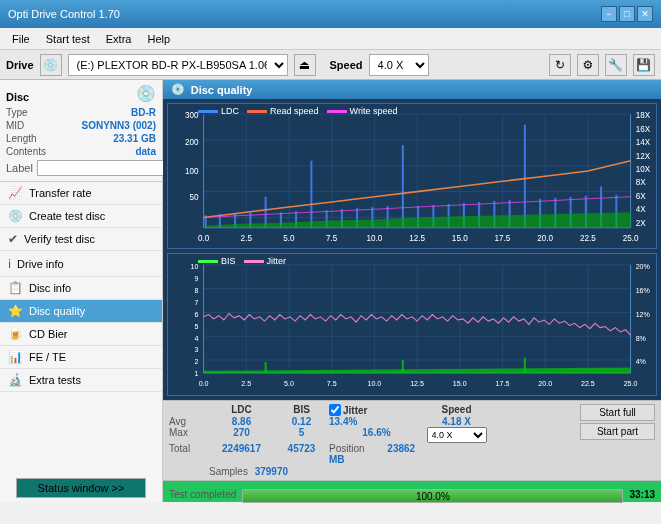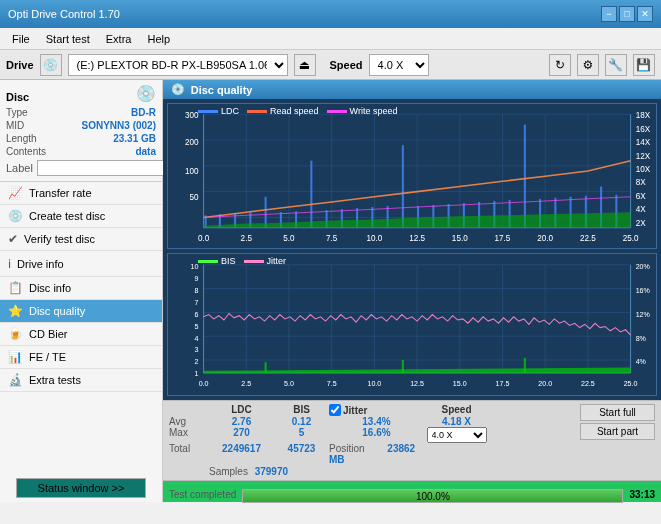--- a/index.html
+++ b/index.html
@@ -553,23 +553,23 @@
             <div style="width:55px; text-align:center; font-weight:bold; color:#333;">BIS</div>
             <div style="display:flex; align-items:center; gap:2px; width:95px;">
               <input type="checkbox" checked="" style="width: 12px; height: 12px;">
               <span style="font-weight:bold; color:#333;">Jitter</span>
             </div>
             <div style="width:65px; text-align:center; font-weight:bold; color:#333;">Speed</div>
           </div>
 
           <div style="display:flex; gap:0;">
             <div style="width:40px; color:#555;">Avg</div>
-            <div style="width:65px; text-align:center; color:#1a6fc4; font-weight:bold;">2.76</div>
+            <div style="width:65px; text-align:center; color:#1a6fc4; font-weight:bold;">8.86</div>
             <div style="width:55px; text-align:center; color:#1a6fc4; font-weight:bold;">0.12</div>
-            <div style="width:95px; text-align:center; color:#1a6fc4; font-weight:bold;">13.4%</div>
+            <div style="width:95px; text-align:left; color:#1a6fc4; font-weight:bold;">13.4%</div>
             <div style="width:65px; text-align:center; color:#1a6fc4; font-weight:bold;">4.18 X</div>
           </div>
 
           <div style="display:flex; gap:0;">
             <div style="width:40px; color:#555;">Max</div>
             <div style="width:65px; text-align:center; color:#1a6fc4; font-weight:bold;">270</div>
             <div style="width:55px; text-align:center; color:#1a6fc4; font-weight:bold;">5</div>
             <div style="width:95px; text-align:center; color:#1a6fc4; font-weight:bold;">16.6%</div>
             <div style="width:65px; text-align:center;">
               <select style="font-size:9px; width:60px; height:16px;">

